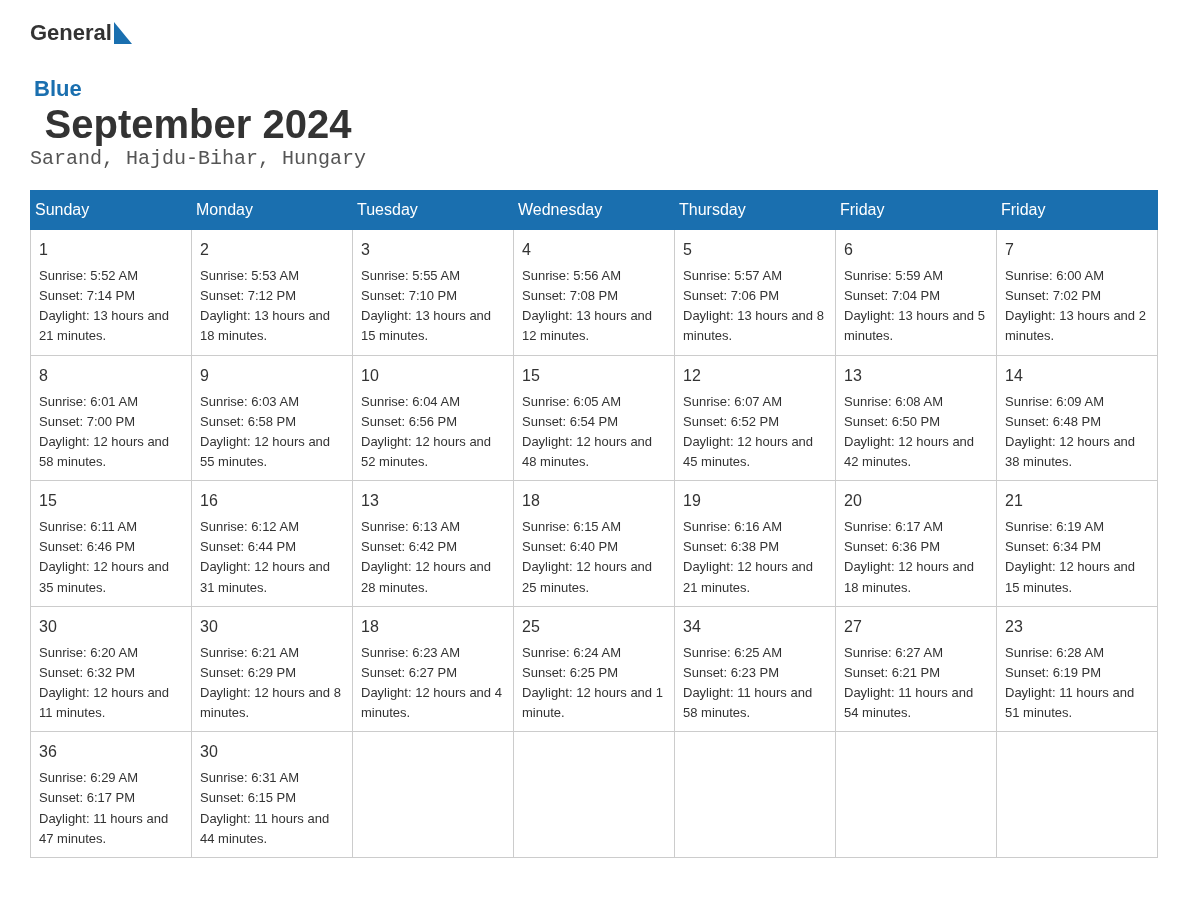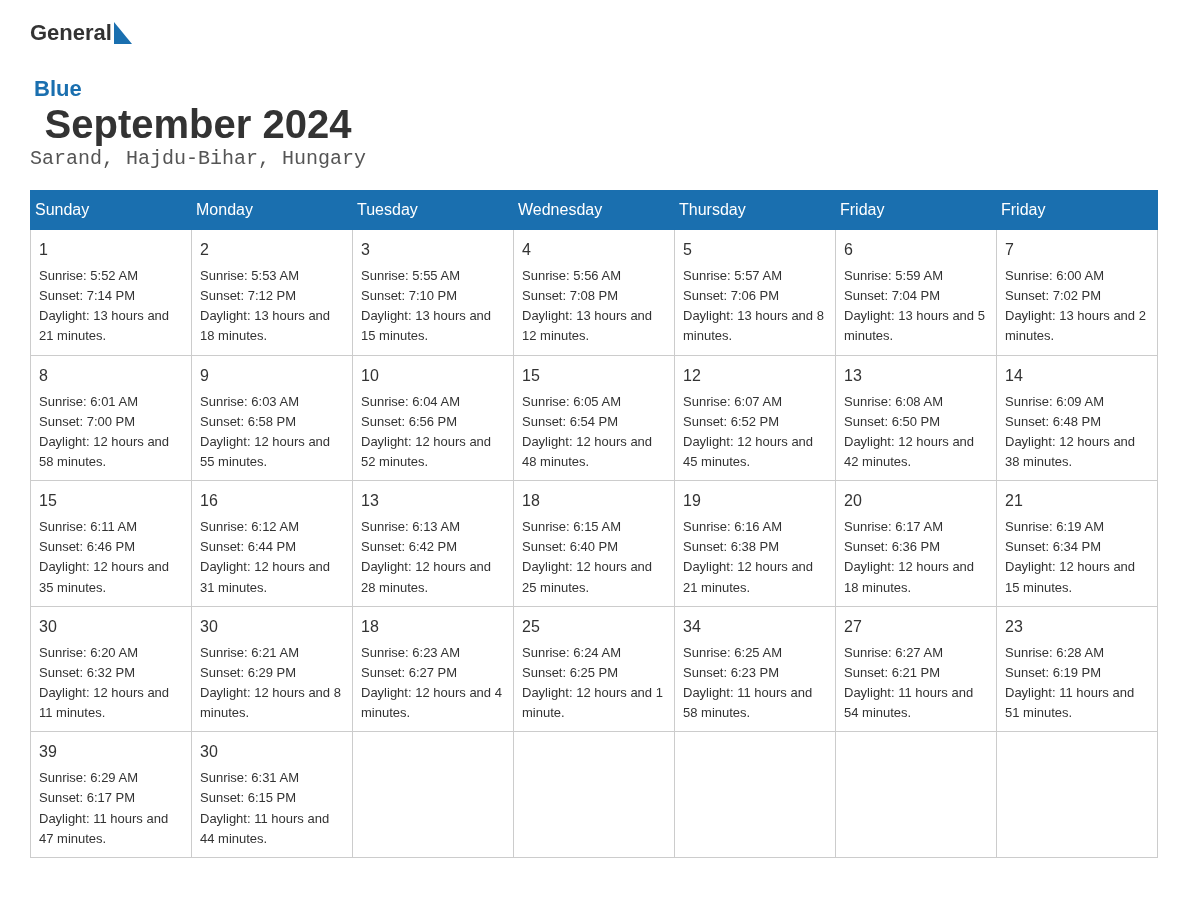--- a/index.html
+++ b/index.html
@@ -247,21 +247,21 @@
         <span class="day-number">27</span>
         <span class="day-info">Sunrise: 6:27 AM<br>Sunset: 6:21 PM<br>Daylight: 11 hours and 54 minutes.</span>
       </td>
         <td>
         <span class="day-number">23</span>
         <span class="day-info">Sunrise: 6:28 AM<br>Sunset: 6:19 PM<br>Daylight: 11 hours and 51 minutes.</span>
       </td>
       </tr>
       <tr>
         <td>
-        <span class="day-number">39</span>
+        <span class="day-number">36</span>
         <span class="day-info">Sunrise: 6:29 AM<br>Sunset: 6:17 PM<br>Daylight: 11 hours and 47 minutes.</span>
       </td>
         <td>
         <span class="day-number">30</span>
         <span class="day-info">Sunrise: 6:31 AM<br>Sunset: 6:15 PM<br>Daylight: 11 hours and 44 minutes.</span>
       </td>
         <td class="empty-cell"></td>
         <td class="empty-cell"></td>
         <td class="empty-cell"></td>
         <td class="empty-cell"></td>

